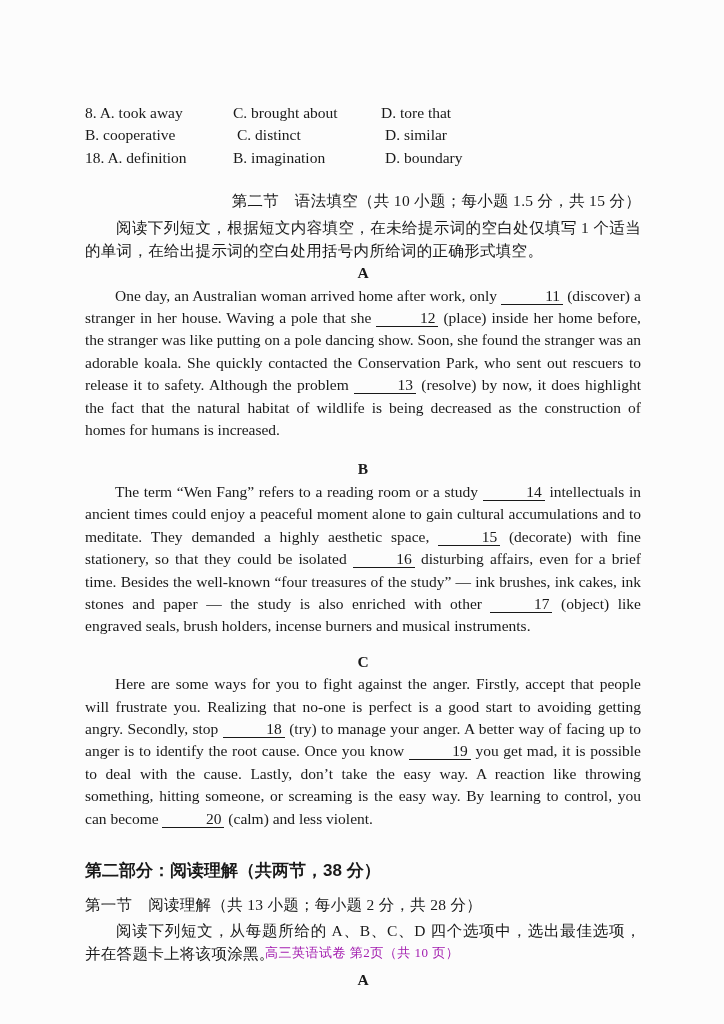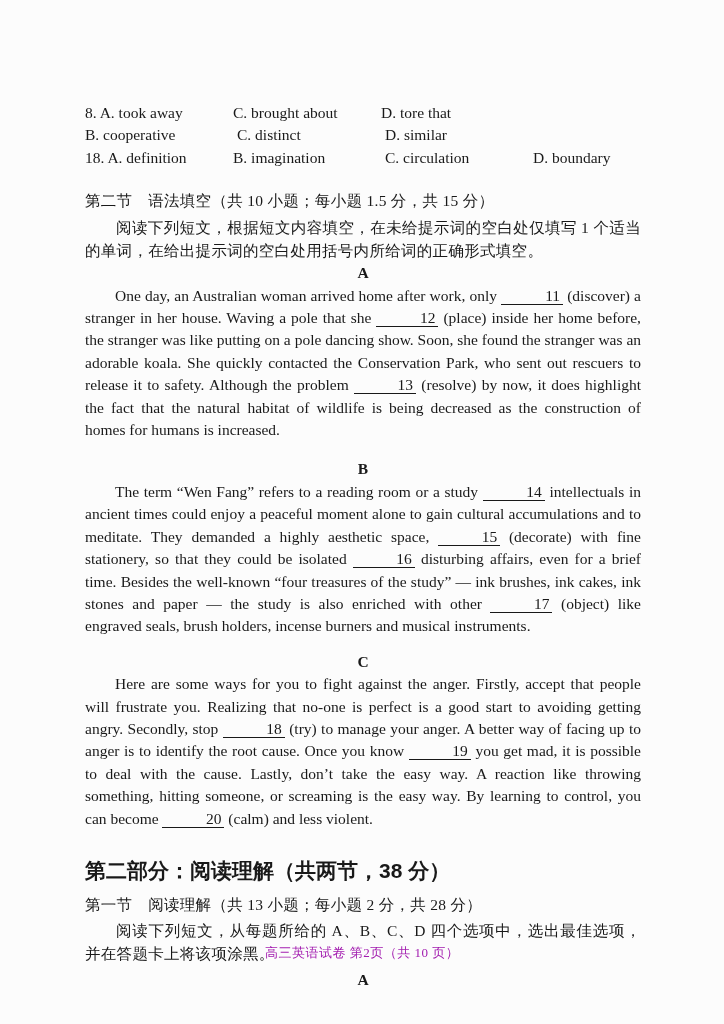--- a/index.html
+++ b/index.html
@@ -28,20 +28,21 @@
   .c2 { width:152px; }
   .c3 { width:148px; }
   .c4 { flex:1; }
 
   .cn { font-family:"Liberation Serif","DejaVu Serif",serif; }
 
   .grammar-heading {
     margin-top:20px;
     line-height:24px;
     letter-spacing:0.3px;
+    text-align:right;
   }
   .cn-para {
     margin-top:3px;
     line-height:23px;
     text-align:justify;
     text-indent:2em;
     letter-spacing:0.3px;
   }
   .passage-label {
     text-align:center;
@@ -61,21 +62,21 @@
     min-width:62px;
     text-align:right;
     border-bottom:1.2px solid #191919;
     line-height:17px;
     padding:0 3px;
   }
   .part-heading {
     margin-top:28px;
     font-family:"Liberation Sans","DejaVu Sans",sans-serif;
     font-weight:bold;
-    font-size:21px;
+    font-size:17px;
     line-height:25px;
   }
   .section-heading2 {
     margin-top:10px;
     line-height:24px;
     letter-spacing:0.3px;
   }
   .reading-instr { margin-top:2px; }
   .footer {
     position:absolute;
@@ -100,21 +101,20 @@
         <span class="oc c4">D. tore that</span>
       </div>
       <div class="option-row">
         <span class="oc c2">B. cooperative</span>
         <span class="oc c3">C. distinct</span>
         <span class="oc c4">D. similar</span>
       </div>
       <div class="option-row">
         <span class="oc c1">18. A. definition</span>
         <span class="oc c2">B. imagination</span>
-        <span class="oc c3">C. circulation</span>
         <span class="oc c4">D. boundary</span>
       </div>
     </div>
 
     <div class="grammar-heading cn">第二节　语法填空（共 10 小题；每小题 1.5 分，共 15 分）</div>
     <p class="cn-para">阅读下列短文，根据短文内容填空，在未给提示词的空白处仅填写 1 个适当的单词，在给出提示词的空白处用括号内所给词的正确形式填空。</p>
 
     <div class="passage-label">A</div>
     <p class="passage">One day, an Australian woman arrived home after work, only <span class="blank">11</span> (discover) a stranger in her house. Waving a pole that she <span class="blank">12</span> (place) inside her home before, the stranger was like putting on a pole dancing show. Soon, she found the stranger was an adorable koala. She quickly contacted the Conservation Park, who sent out rescuers to release it to safety. Although the problem <span class="blank">13</span> (resolve) by now, it does highlight the fact that the natural habitat of wildlife is being decreased as the construction of homes for humans is increased.</p>
 

